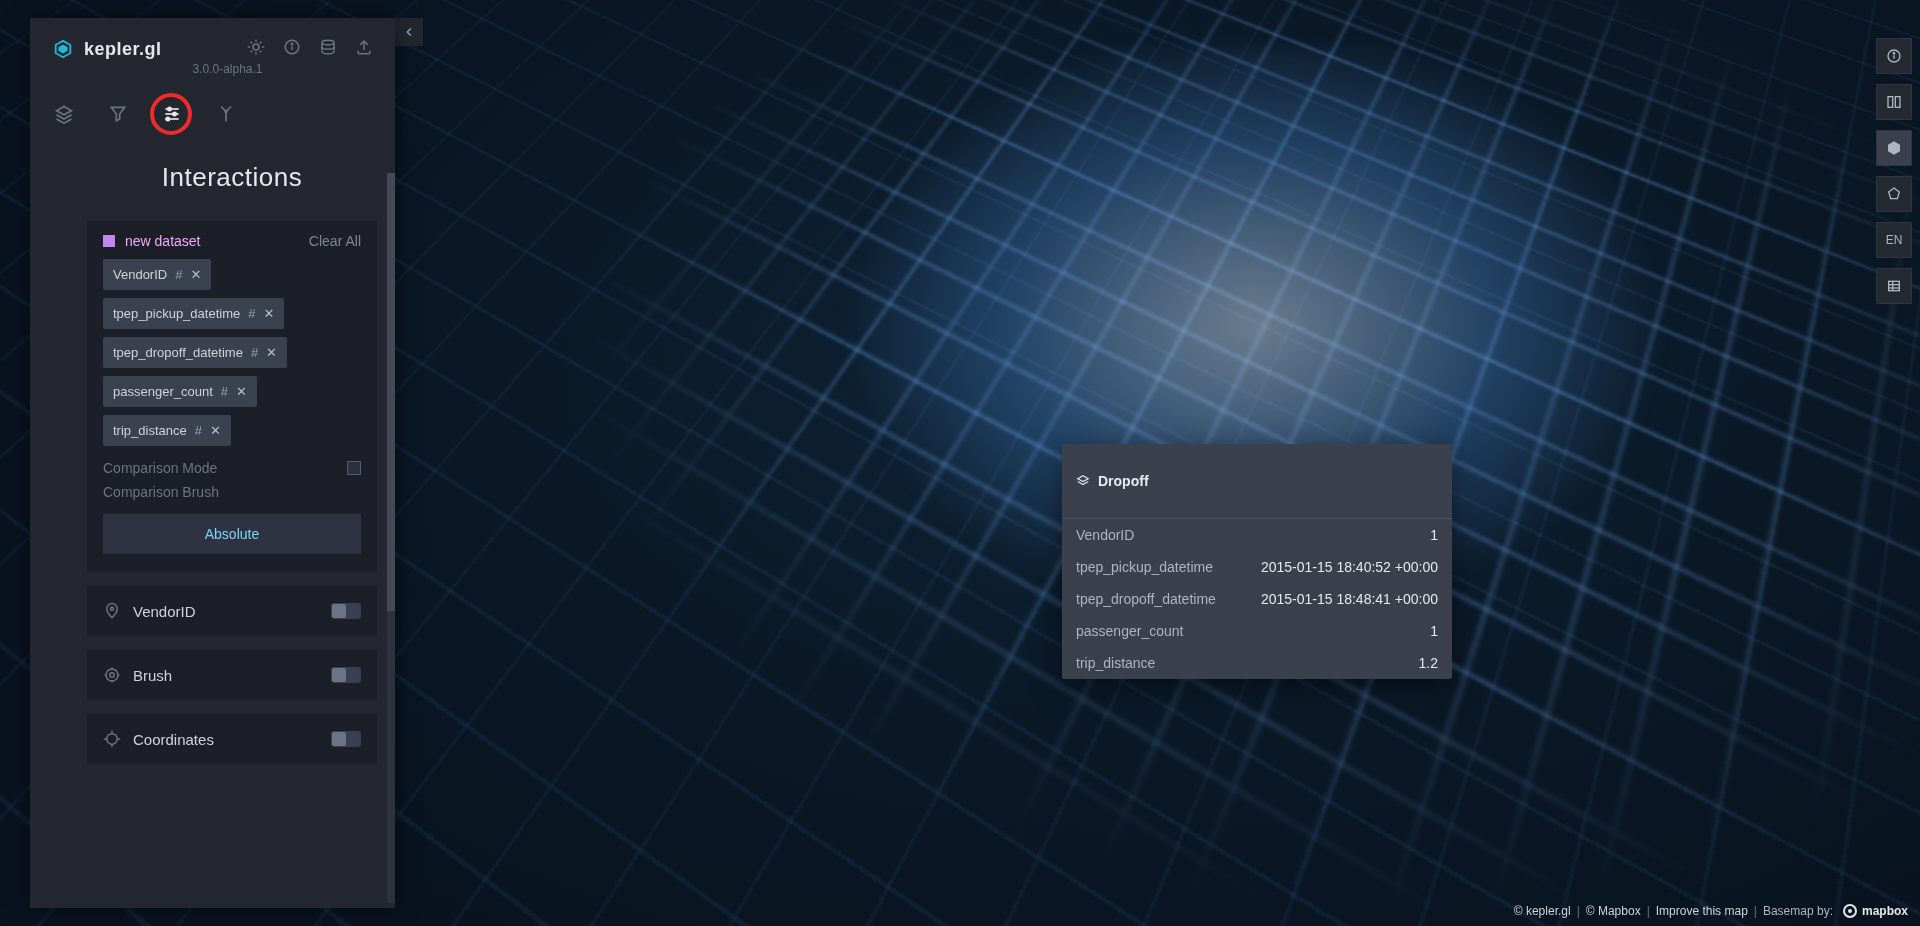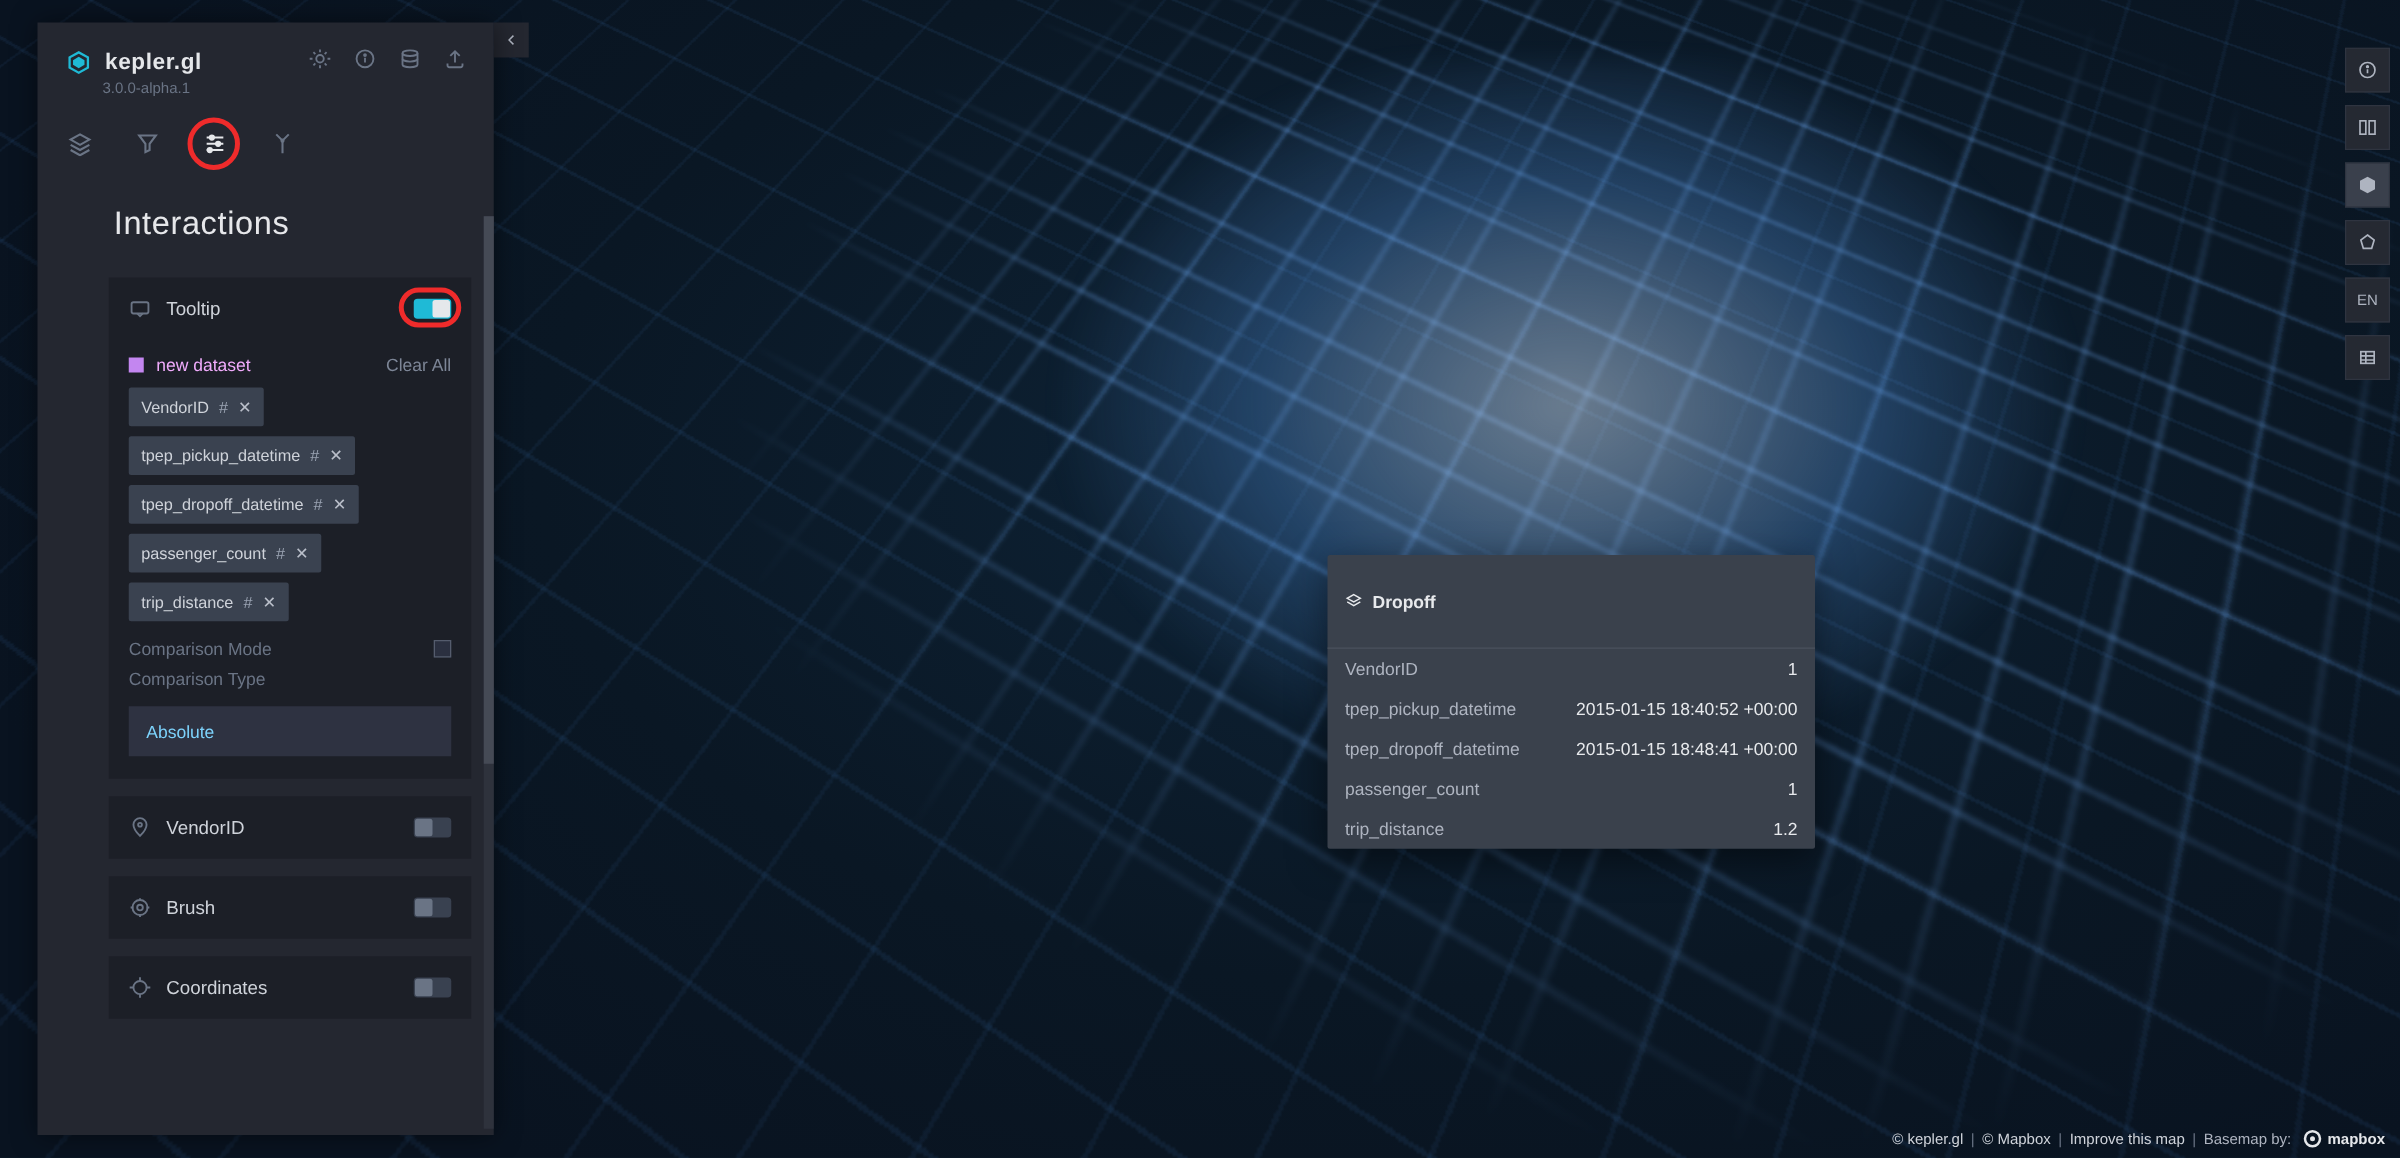--- a/index.html
+++ b/index.html
@@ -9,21 +9,21 @@
     --bg-panel-input:#2e3241;
     --bg-chip:#3a4250;
     --text:#a0a7b4;
     --text-dim:#6a7485;
     --accent:#1fbad6;
     --tooltip-bg:#3a414c;
     --red:#ef2b2b;
   }
   *{box-sizing:border-box;}
   html,body{margin:0;height:100%;width:100%;background:var(--bg0);font-family:-apple-system,BlinkMacSystemFont,"Segoe UI",Helvetica,Arial,sans-serif;color:var(--text);overflow:hidden;}
-  .app{position:relative;width:1920px;height:926px;}
+  .app{position:relative;width:1920px;height:926px;text-align:center;}
 
   
   .map{position:absolute;inset:0;background:
      radial-gradient(1200px 700px at 60% 40%, #0e2438 0%, #0a1724 60%, #091320 100%);
      overflow:hidden;}
   .grid{
     position:absolute;inset:-200px;
     background-image:
       repeating-linear-gradient(30deg, rgba(80,160,255,0.08) 0 2px, transparent 2px 50px),
       repeating-linear-gradient(-60deg, rgba(80,160,255,0.06) 0 2px, transparent 2px 60px);
@@ -204,33 +204,20 @@
             <path d="M12 9v12"></path>
             <circle cx="12" cy="9" r="1"></circle>
           </svg>
         </div>
     </div>
 
     <div class="sp-body">
       <div class="sp-title">Interactions</div>
 
       <div class="panel-section">
-        <div class="section-header">
-          <span class="sec-icon">
-              <svg width="18" height="18" viewBox="0 0 24 24" fill="none" stroke="currentColor" stroke-width="2">
-                <rect x="3" y="5" width="18" height="12" rx="2"></rect>
-                <path d="M9 17l3 3 3-3"></path>
-              </svg>
-            </span>
-          <span class="sec-title">Tooltip</span>
-          <div class="toggle on">
-              <div class="knob"></div>
-            </div>
-          <div class="red-circle toggle-circle"></div>
-        </div>
         <div class="section-body">
           <div class="dataset-row">
             <span class="swatch"></span>
             <span class="dataset-name">new dataset</span>
             <span class="clear-all">Clear All</span>
           </div>
           <div class="chips" id="chips">
               <div class="chip">
                 <span>VendorID</span>
                 <span class="chip-type">#</span>
@@ -256,21 +243,21 @@
                 <span class="chip-type">#</span>
                 <span class="chip-x">✕</span>
               </div>
             </div>
 
           <div class="option-row">
             <span>Comparison Mode</span>
             <span class="small-check"></span>
           </div>
           <div class="option-row" style="padding-top:8px;">
-            <span>Comparison Type</span>
+            <span>Comparison Brush</span>
           </div>
           <div class="absolute-box">
             <span>Absolute</span>
           </div>
         </div>
       </div>
 
       <div class="panel-section">
         <div class="section-header">
           <span class="sec-icon">

